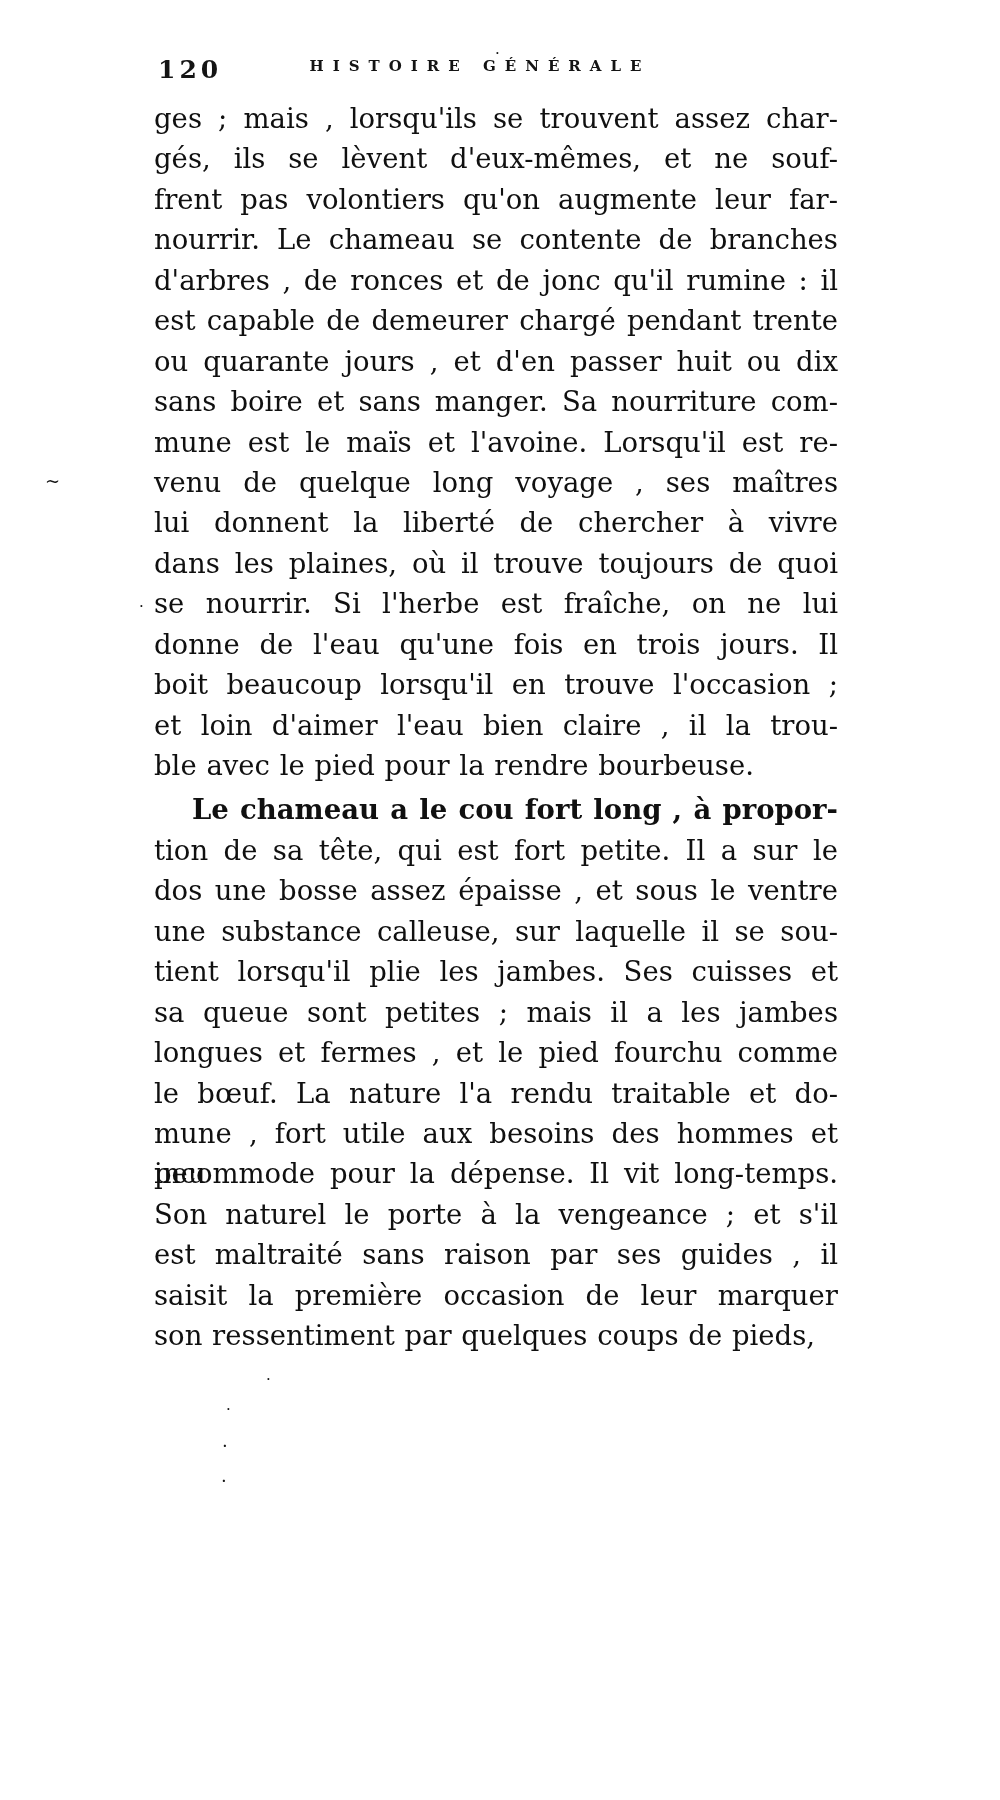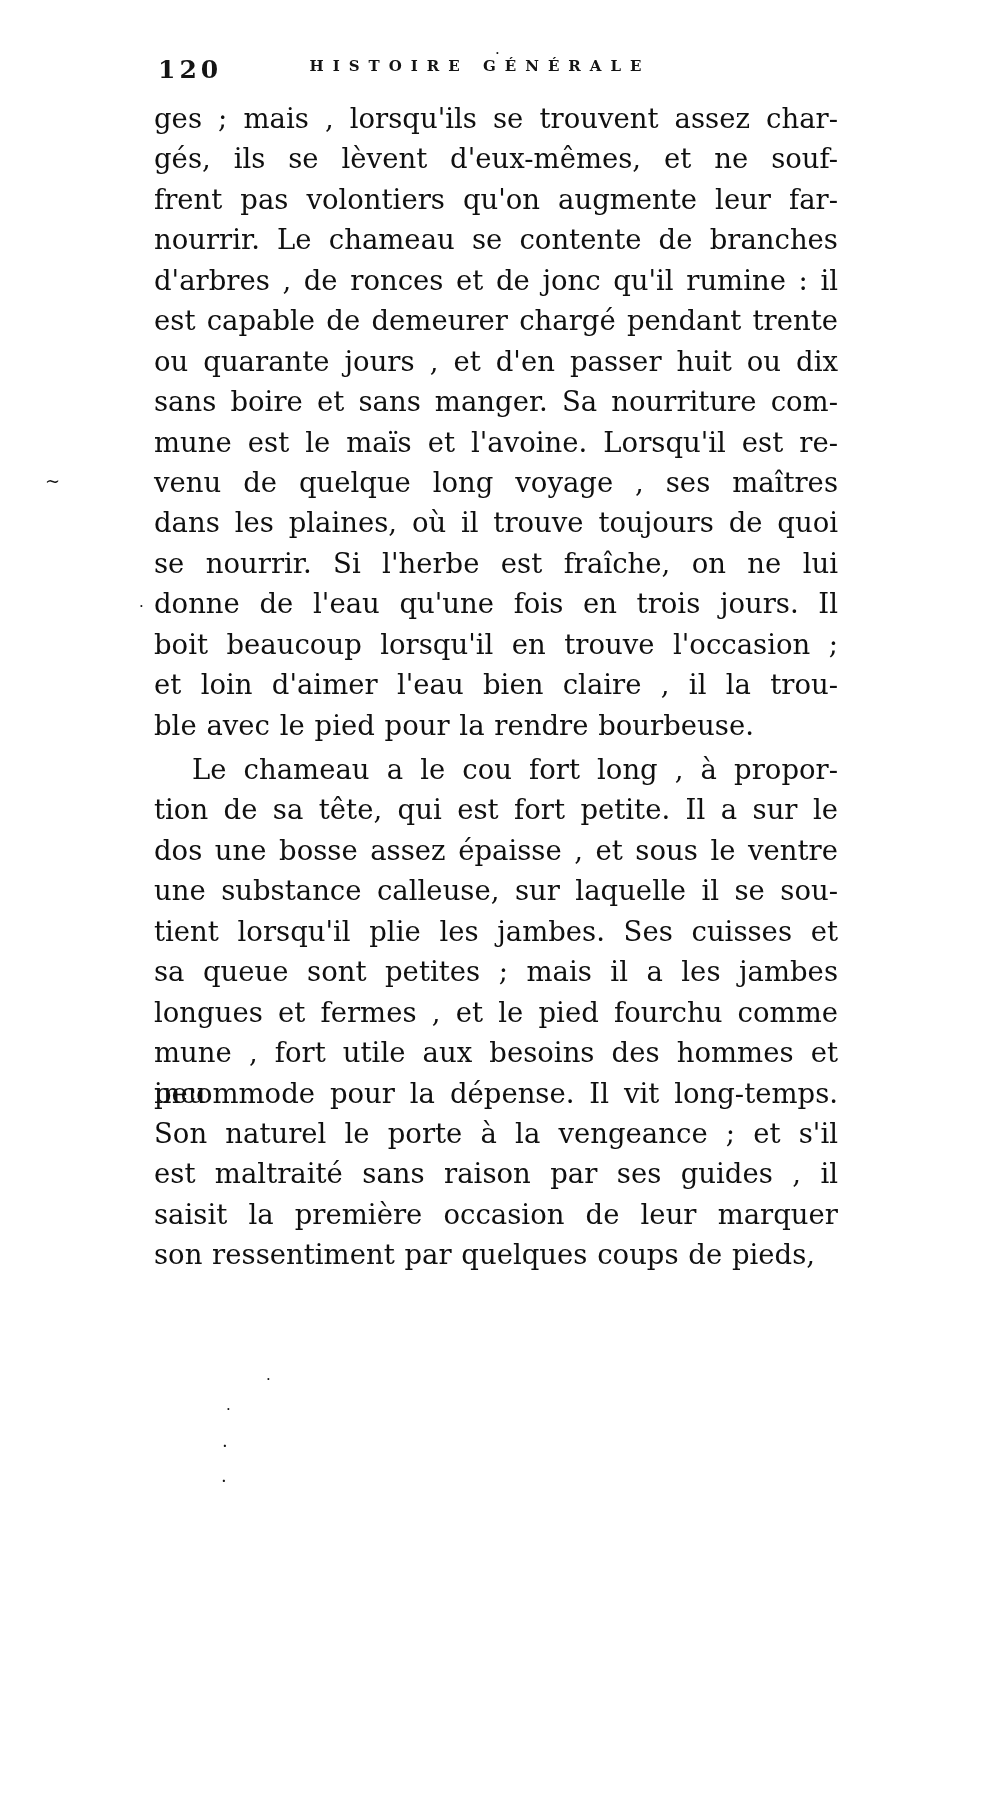--- a/index.html
+++ b/index.html
@@ -53,20 +53,21 @@
     word-spacing: 1px;
     white-space: normal;
     overflow: visible;
   }
   .line.last {
     text-align: right;
     text-align-last: left;
   }
   .line.indent {
     text-indent: 38px;
+    font-weight: bold;
   }
   .speck {
     position: absolute;
     color: #151515;
     font-size: 15px;
     line-height: 1;
   }
 </style>
 </head>
 <body>
@@ -82,35 +83,37 @@
         <div class="line">ges ; mais , lorsqu'ils se trouvent assez char-</div>
         <div class="line">gés, ils se lèvent d'eux-mêmes, et ne souf-</div>
         <div class="line">frent pas volontiers qu'on augmente leur far-</div>
         <div class="line">nourrir. Le chameau se contente de branches</div>
         <div class="line">d'arbres , de ronces et de jonc qu'il rumine : il</div>
         <div class="line">est capable de demeurer chargé pendant trente</div>
         <div class="line">ou quarante jours , et d'en passer huit ou dix</div>
         <div class="line">sans boire et sans manger. Sa nourriture com-</div>
         <div class="line">mune est le maïs et l'avoine. Lorsqu'il est re-</div>
         <div class="line">venu de quelque long voyage , ses maîtres</div>
+        <div class="line">lui donnent la liberté de chercher à vivre</div>
         <div class="line">dans les plaines, où il trouve toujours de quoi</div>
         <div class="line">se nourrir. Si l'herbe est fraîche, on ne lui</div>
         <div class="line">donne de l'eau qu'une fois en trois jours. Il</div>
         <div class="line">boit beaucoup lorsqu'il en trouve l'occasion ;</div>
         <div class="line">et loin d'aimer l'eau bien claire , il la trou-</div>
         <div class="line last">ble avec le pied pour la rendre bourbeuse.</div>
       </div>
       <div class="para">
         <div class="line indent">Le chameau a le cou fort long , à propor-</div>
         <div class="line">tion de sa tête, qui est fort petite. Il a sur le</div>
         <div class="line">dos une bosse assez épaisse , et sous le ventre</div>
         <div class="line">une substance calleuse, sur laquelle il se sou-</div>
         <div class="line">tient lorsqu'il plie les jambes. Ses cuisses et</div>
         <div class="line">sa queue sont petites ; mais il a les jambes</div>
         <div class="line">longues et fermes , et le pied fourchu comme</div>
+        <div class="line">le bœuf. La nature l'a rendu traitable et do-</div>
         <div class="line">mune , fort utile aux besoins des hommes et peu</div>
         <div class="line">incommode pour la dépense. Il vit long-temps.</div>
         <div class="line">Son naturel le porte à la vengeance ; et s'il</div>
         <div class="line">est maltraité sans raison par ses guides , il</div>
         <div class="line">saisit la première occasion de leur marquer</div>
         <div class="line last">son ressentiment par quelques coups de pieds,</div>
       </div>
     </div>
 
   <span class="speck" style="left:495px; top:42px;">.</span>

